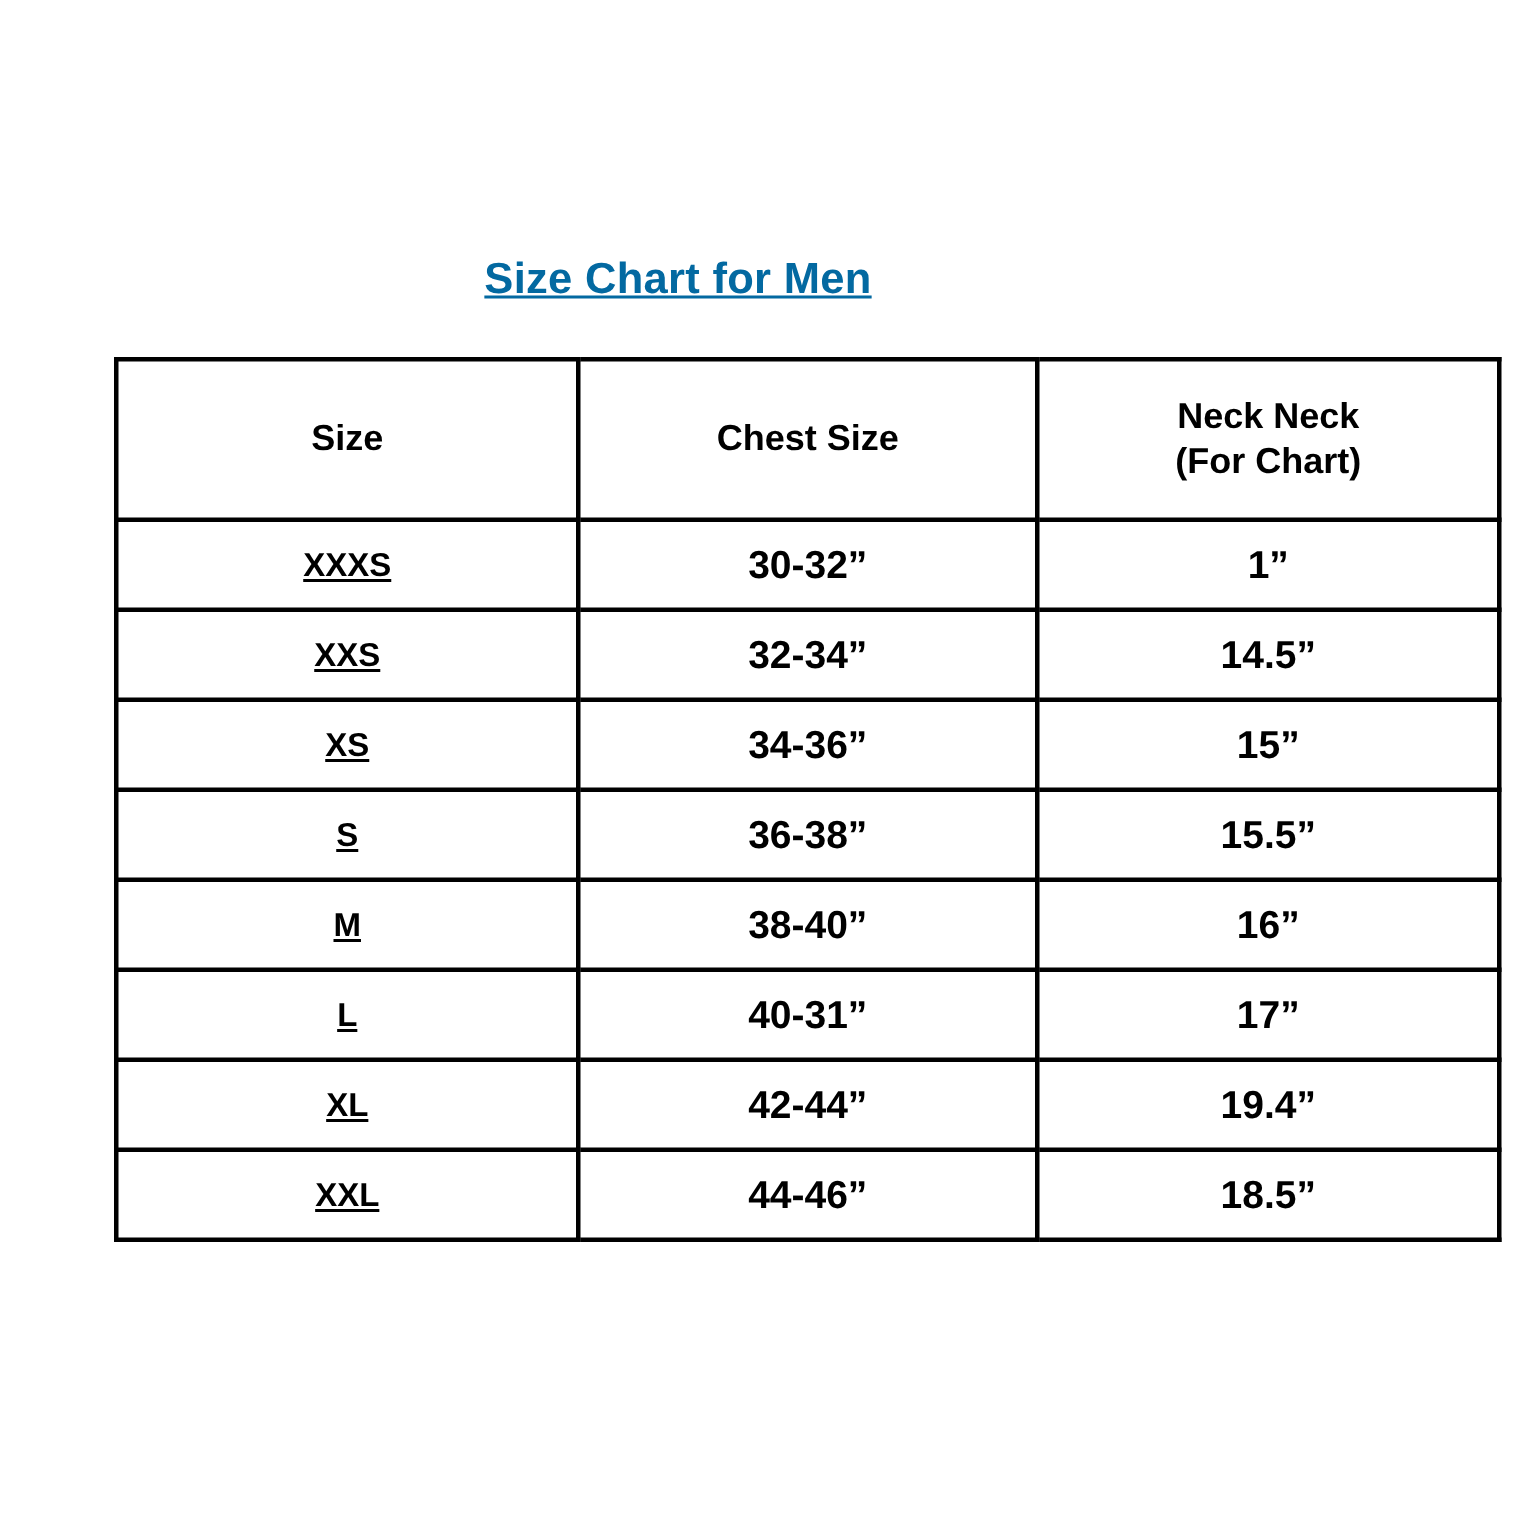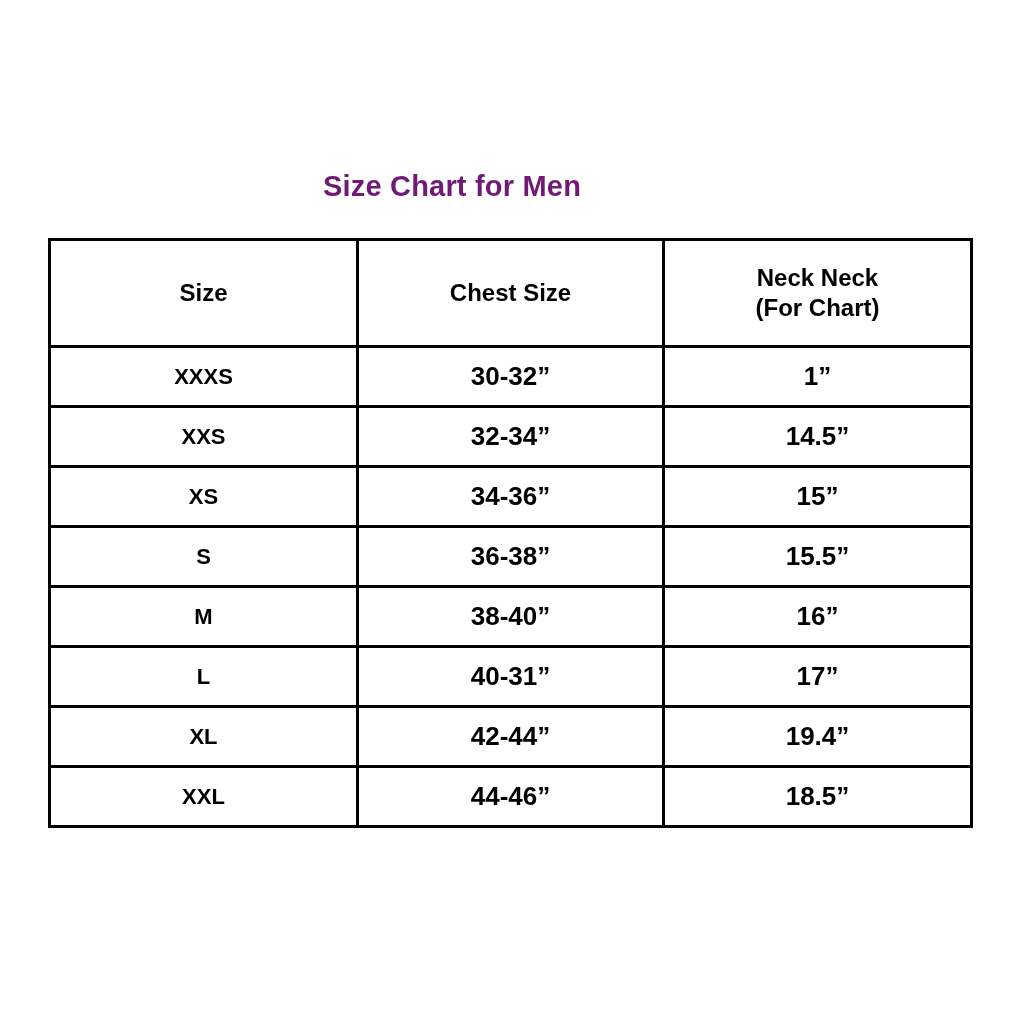--- a/index.html
+++ b/index.html
@@ -22,26 +22,27 @@
   }
   .chart-title {
     position: absolute;
     top: 170px;
     left: 0;
     width: 904px;
     text-align: center;
     font-size: 29px;
     font-weight: bold;
     letter-spacing: 0.2px;
-    color: #701a75;
+    color: #0369a1;
+    text-decoration: underline;
   }
   .table-wrap {
     position: absolute;
     top: 238px;
-    left: 34px;
+    left: 62px;
     width: 730px;
     padding-left: 14px;
   }
   table.size-table {
     border-collapse: collapse;
     width: 922px;
     table-layout: fixed;
   }
   table.size-table col.c-size   { width: 308px; }
   table.size-table col.c-chest  { width: 306px; }
@@ -66,20 +67,21 @@
     font-size: 24px;
     font-weight: bold;
   }
   table.size-table tbody td {
     height: 53px;
     font-size: 26px;
     padding: 2px 6px;
   }
   table.size-table tbody td.col-size {
     font-size: 22px;
+    text-decoration: underline;
   }
 </style>
 </head>
 <body>
 
 <div class="page">
 
   <div class="chart-title">Size Chart for Men</div>
 
   <div class="table-wrap">

